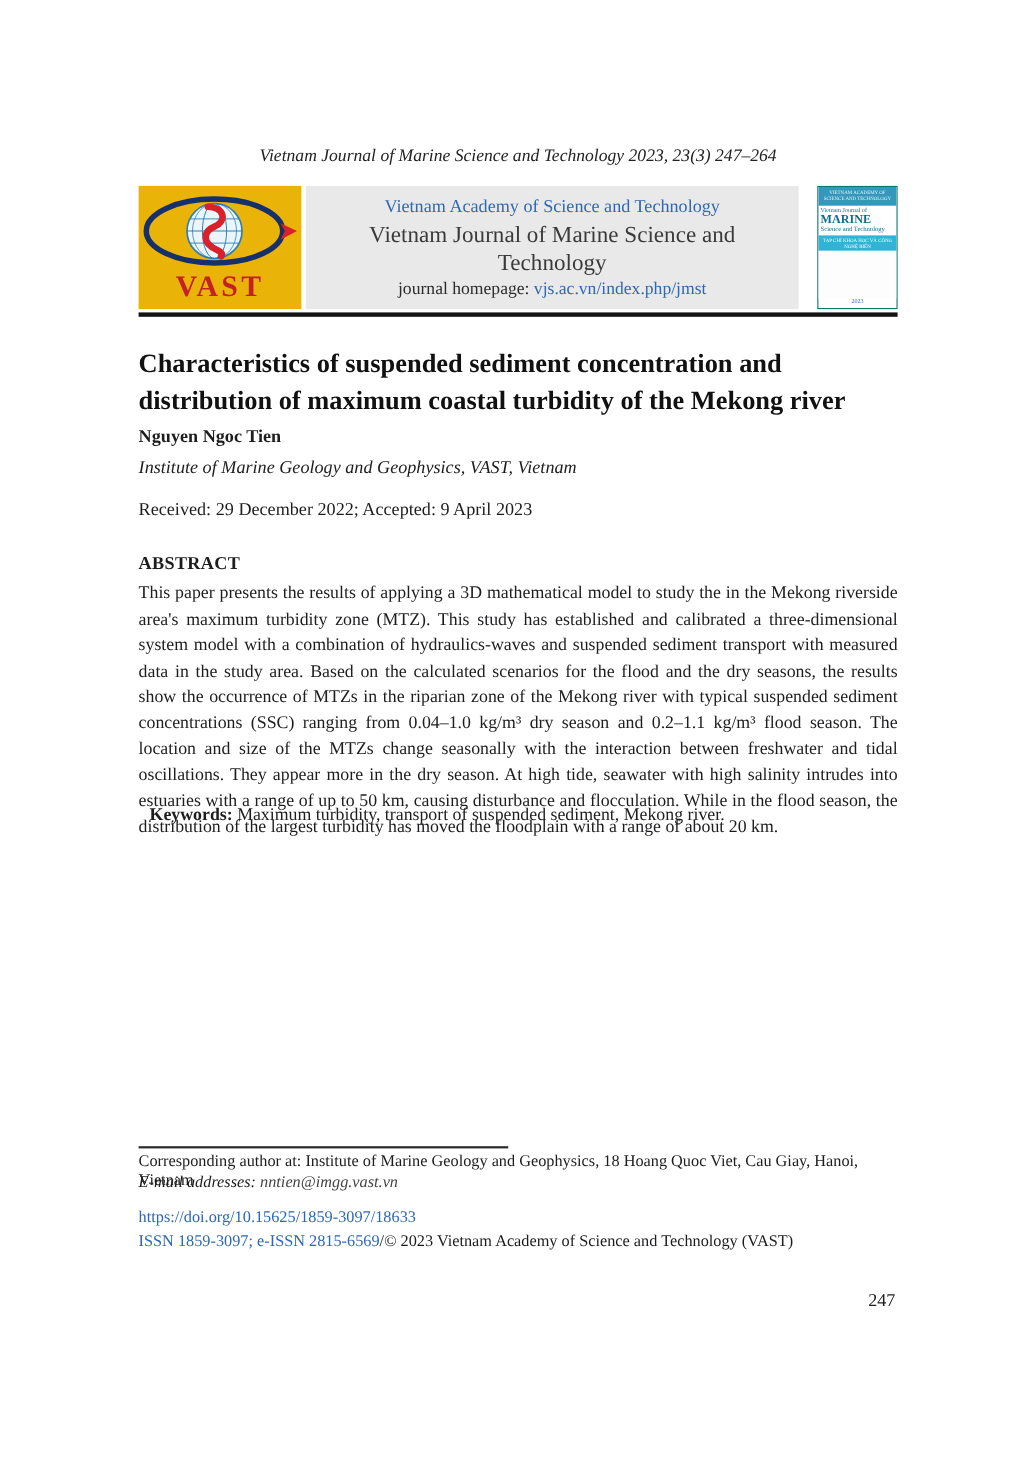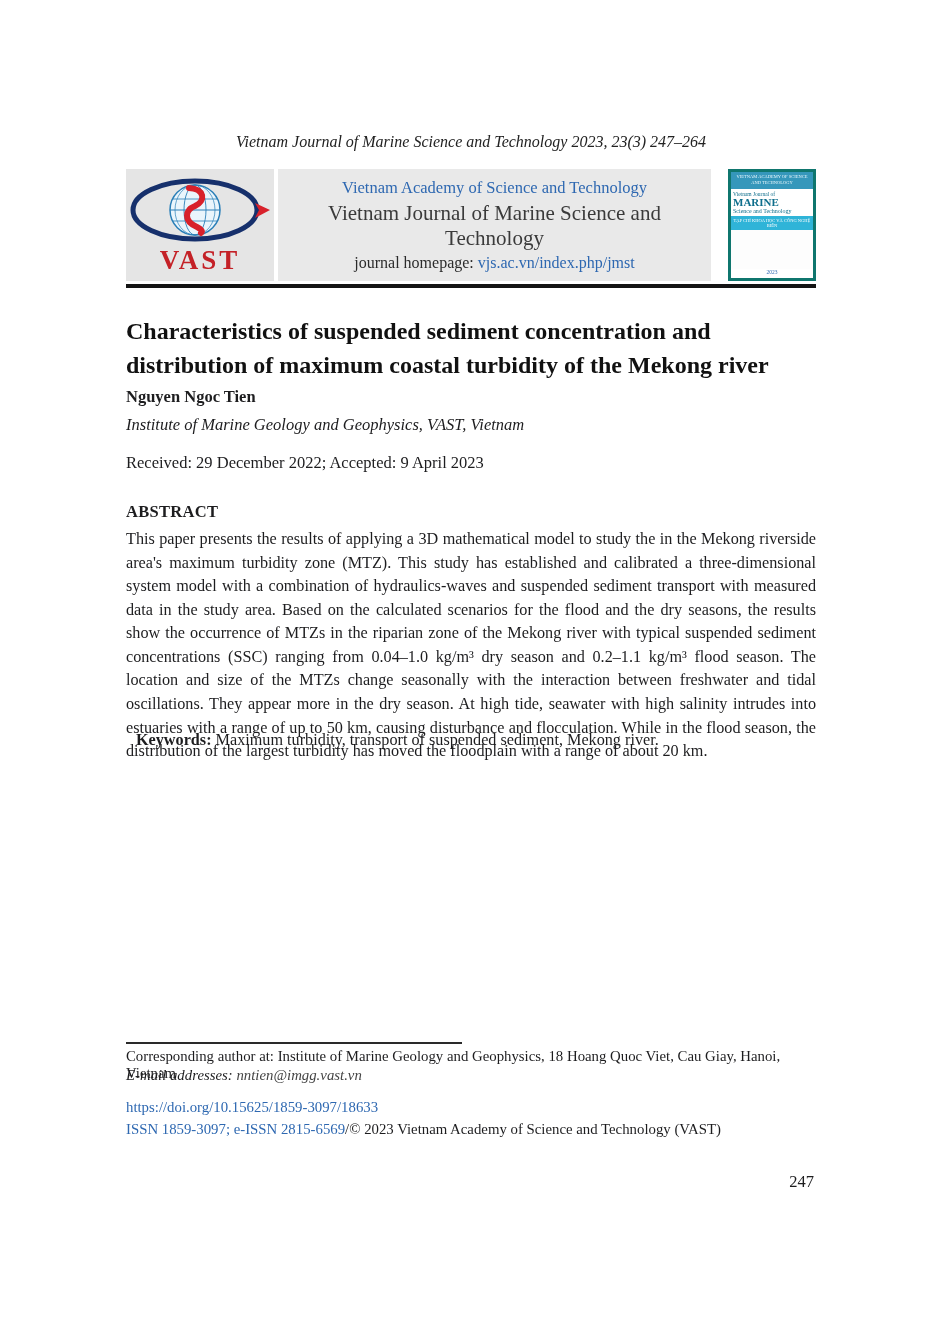--- a/index.html
+++ b/index.html
@@ -10,28 +10,28 @@
   }
   .page{position:relative;width:942px;height:1333px;overflow:hidden;background:#fff;}
   .abs{position:absolute;}
   .content-x{left:126px;width:690px;}
 
   
   .running-head{top:133px;text-align:center;font-style:italic;font-size:16px;color:#222;}
 
   
   .masthead{top:169px;height:112px;display:flex;align-items:stretch;}
-  .logo-box{width:148px;display:flex;flex-direction:column;align-items:center;justify-content:center;background:#e5e5e5;}
+  .logo-box{width:148px;display:flex;flex-direction:column;align-items:center;justify-content:center;background:#eab308;}
   .vast-text{font-size:27px;font-weight:bold;color:#c42127;letter-spacing:3px;line-height:1;margin-top:2px;}
   .gray-box{flex:1;margin-left:4px;background:#e9e9e9;display:flex;flex-direction:column;justify-content:space-between;text-align:center;padding:9px 6px;box-sizing:border-box;}
   .academy{font-size:16.5px;color:#2e68b1;}
   .journal-title-mast{font-size:21px;color:#3a3a3a;}
   .homepage{font-size:16px;color:#2b2b2b;}
   .link{color:#2e68b1;text-decoration:none;cursor:pointer;}
-  .cover{width:88px;margin-left:17px;border:3px solid #0f766e;background:#fff;display:flex;flex-direction:column;overflow:hidden;box-sizing:border-box;}
+  .cover{width:73px;margin-left:17px;border:1px solid #0f766e;background:#fff;display:flex;flex-direction:column;overflow:hidden;box-sizing:border-box;}
   .cover-top{background:#3597bb;color:#eaf8fd;font-size:4.5px;line-height:1.3;padding:2px 2px 3px 2px;text-align:center;}
   .cover-sec{padding:2px 2px;text-align:left;}
   .cover-j{font-size:5.5px;color:#0e6e8c;}
   .cover-m{font-size:11px;font-weight:bold;color:#0e6e8c;line-height:1.05;}
   .cover-s{font-size:6px;color:#0e6e8c;}
   .cover-strip{background:#2fb4d8;color:#fff;font-size:4.5px;text-align:center;padding:2px 1px;}
   .cover-body{flex:1;background:#fdfdfd;}
   .cover-foot{font-size:5.5px;color:#2e68b1;text-align:center;padding-bottom:3px;}
 
   

